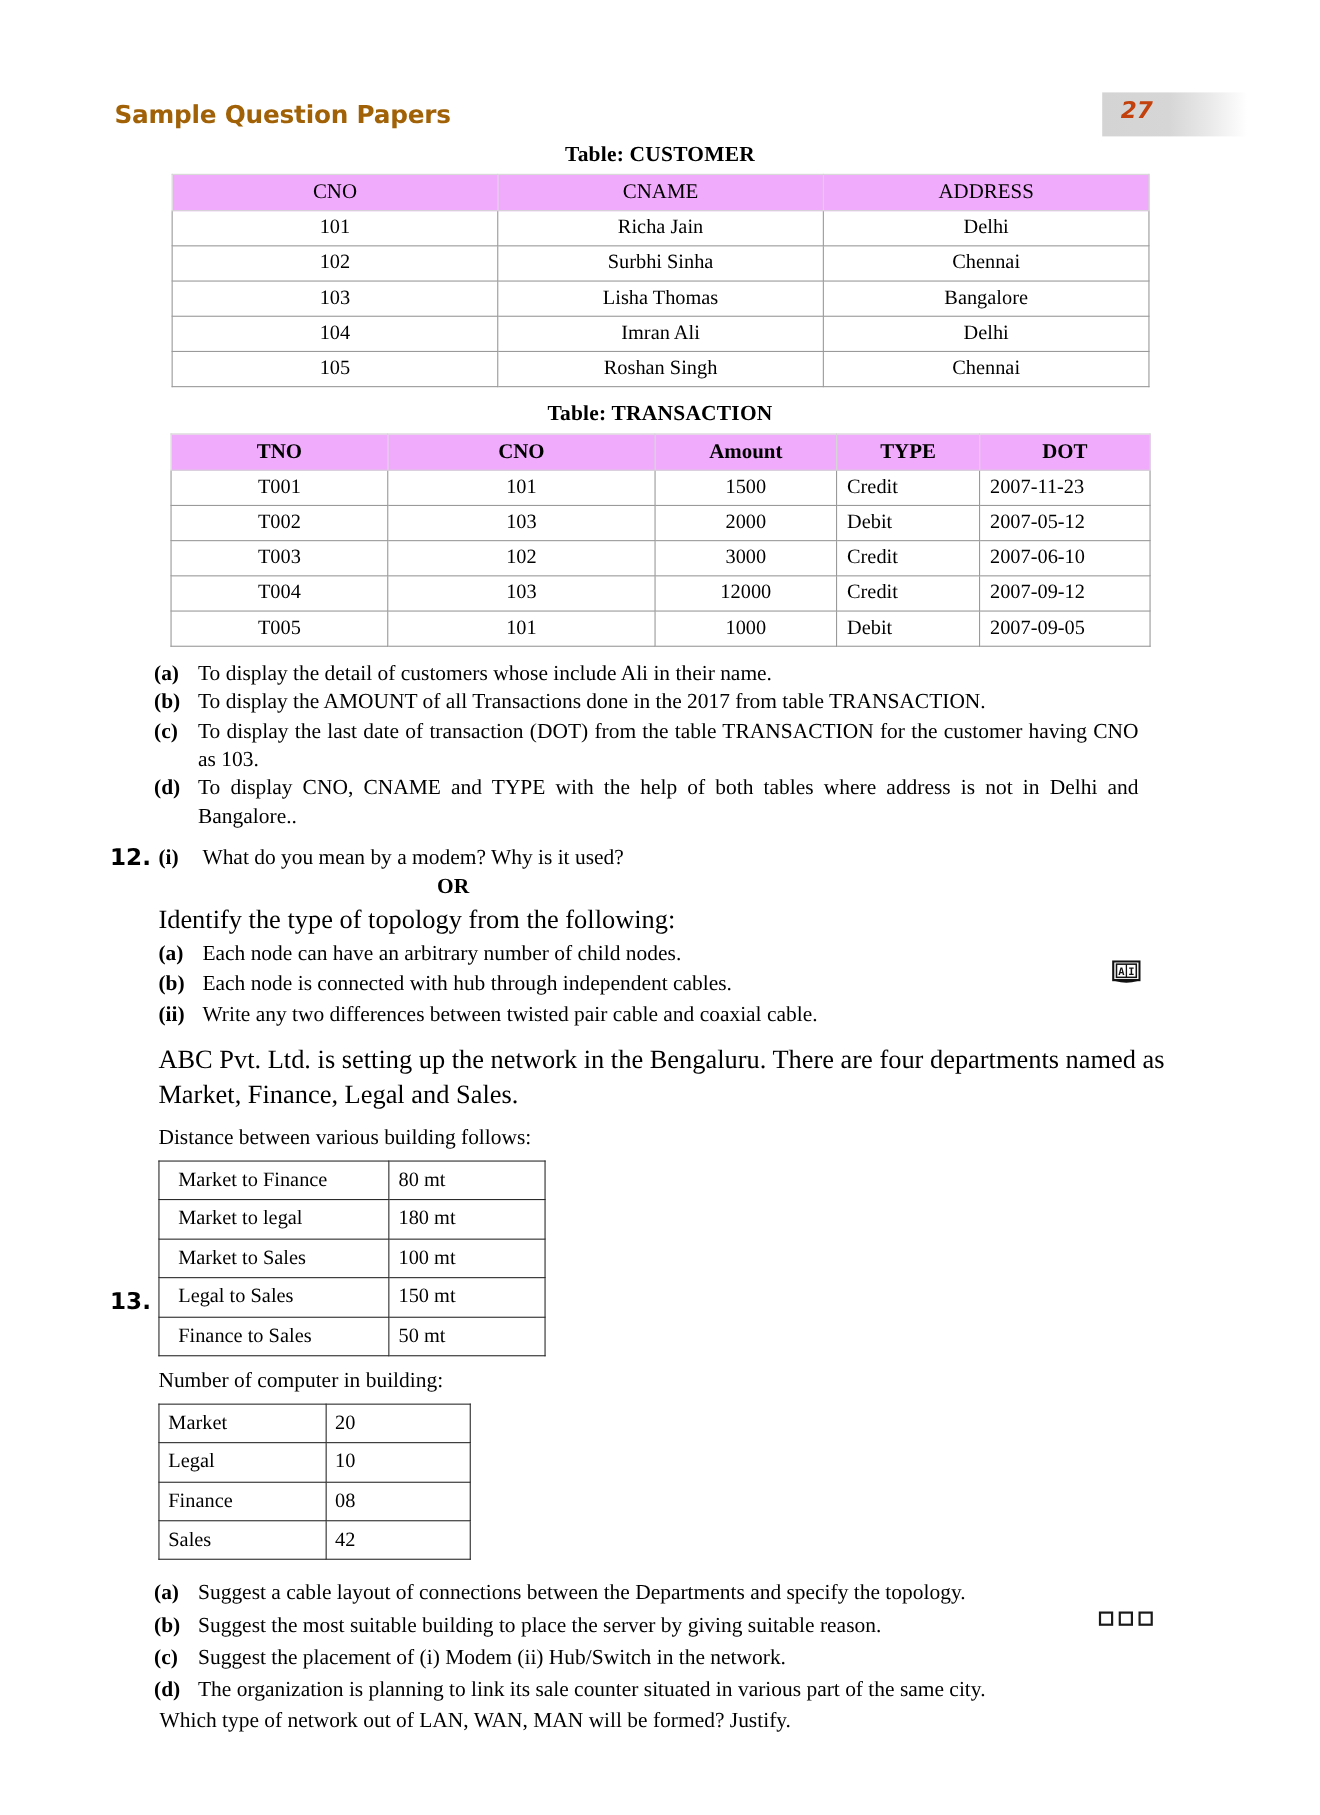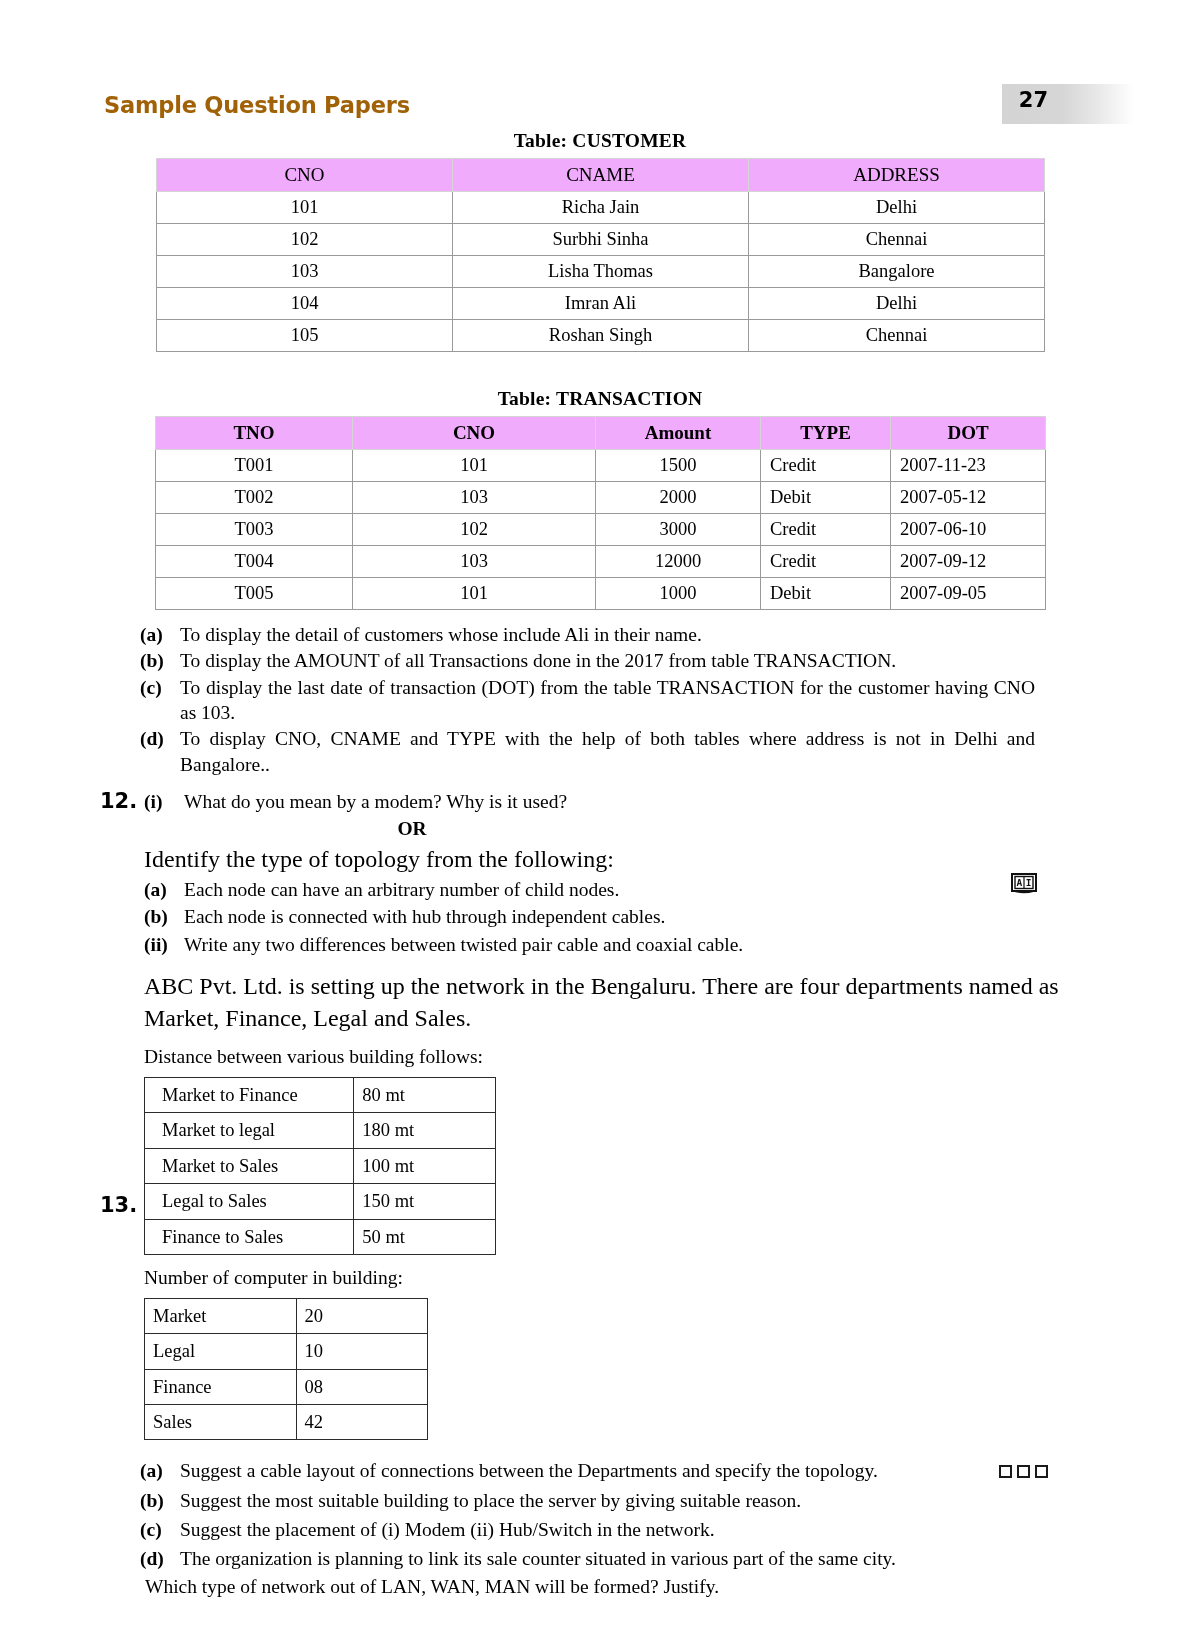--- a/index.html
+++ b/index.html
@@ -49,21 +49,22 @@
     height: 40px;
     background: linear-gradient(to right, #d4d4d4 0%, #d6d6d6 46%, #e8e8e8 72%, #ffffff 100%);
   }
   .header-pagenum {
     position: absolute;
     right: 152px;
     top: -4px;
     font-family: "DejaVu Sans", sans-serif;
     font-weight: bold;
     font-size: 21px;
-    color: #000000;
+    color: #c2410c;
+    font-style: italic;
   }
 
   
   .content {
     position: absolute;
     top: 130px;
     left: 0;
     width: 1200px;
   }
 
@@ -112,21 +113,21 @@
   .transaction-wrap {
     margin: 0 auto;
     width: 890px;
   }
   table.transaction { width: 890px; margin: 0; }
   table.transaction thead th { font-weight: bold; font-size: 19px; }
   table.transaction td.c { text-align: center; }
   table.transaction td.l { text-align: left; padding-left: 9px; }
 
   .caption-customer { margin-top: 0px; }
-  .caption-transaction { margin-top: 36px; }
+  .caption-transaction { margin-top: 14px; }
 
   
   .qlist {
     margin: 10px 0 0 0;
     padding: 0;
   }
   .qrow {
     display: flex;
     align-items: flex-start;
     font-size: 19.5px;

